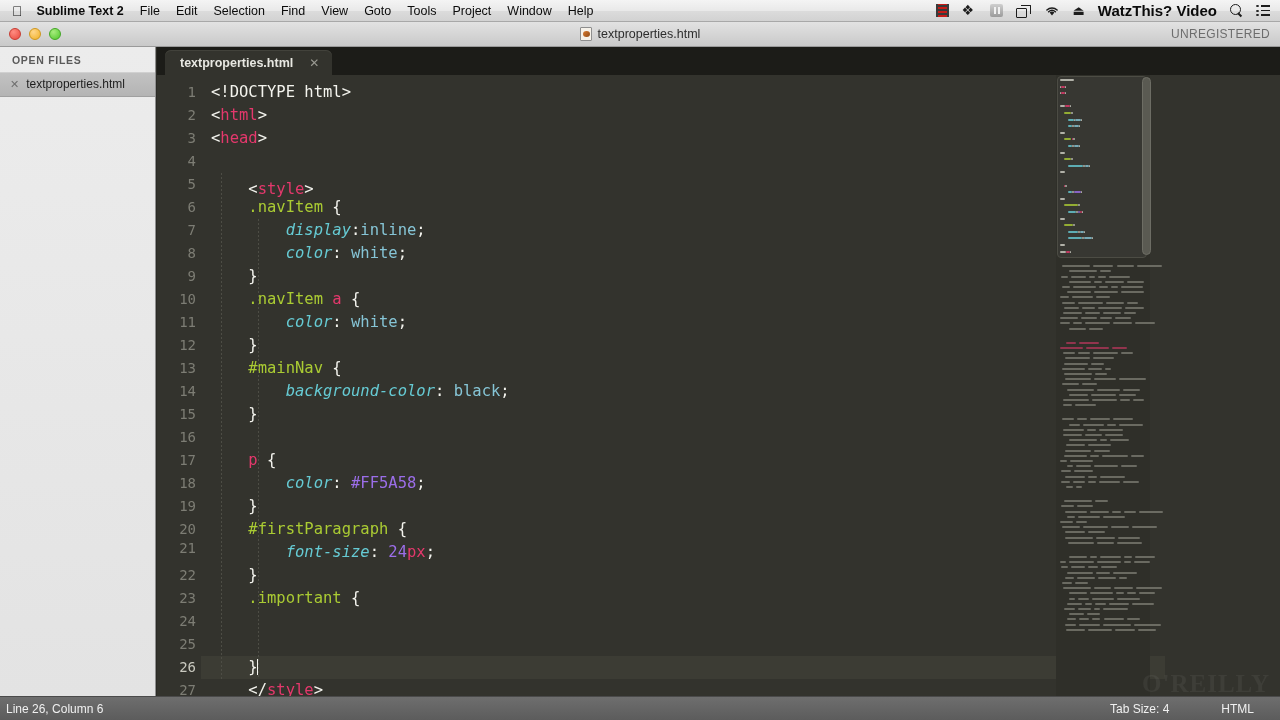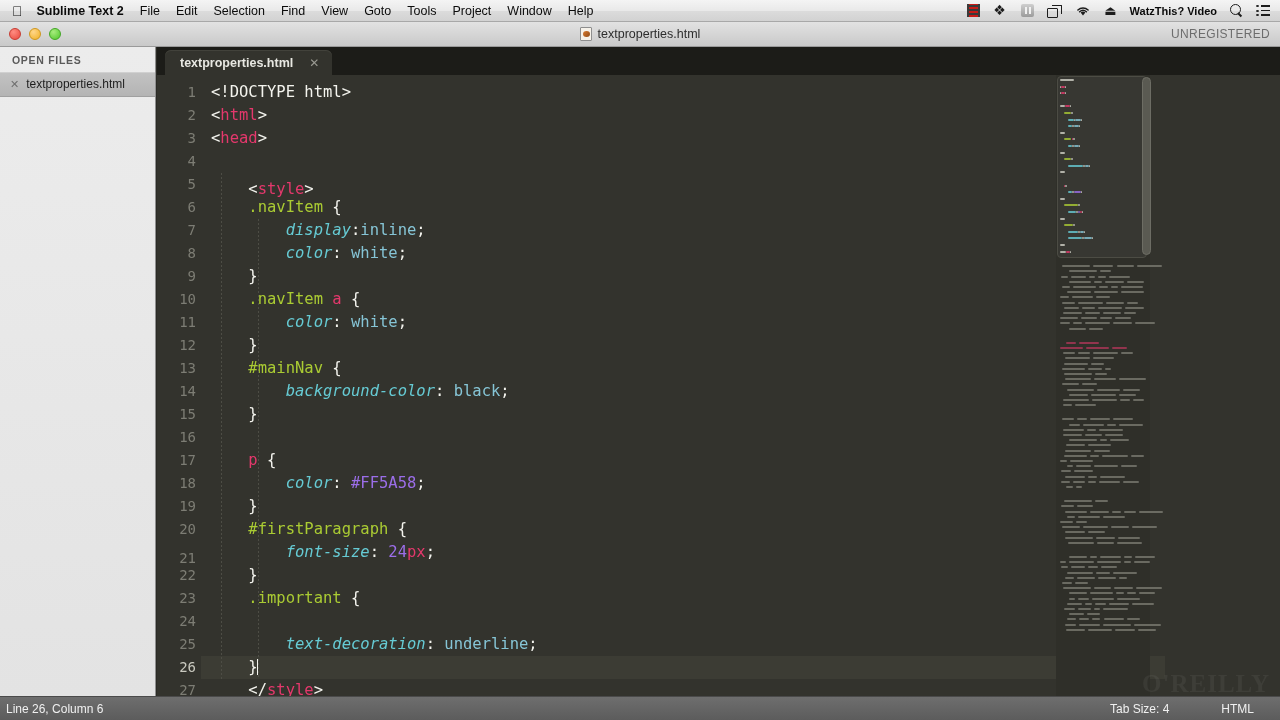--- a/index.html
+++ b/index.html
@@ -25,21 +25,21 @@
              background-size:100% 4px; background-position:0 2px,0 9px; }
   .ico-dropbox{ width:15px; height:14px; color:#1d1d1d; font-size:14px; line-height:13px; }
   .ico-pause{ width:13px; height:13px; border-radius:2px;
               background:linear-gradient(#cfcfcf,#9b9b9b); position:relative; }
   .ico-pause:before,.ico-pause:after{ content:""; position:absolute; top:3px; width:2px; height:7px; background:#f2f2f2;}
   .ico-pause:before{ left:4px;} .ico-pause:after{ left:8px;}
   .ico-display{ width:15px; height:12px; position:relative; }
   .ico-display:before{ content:""; position:absolute; left:0; top:3px; width:9px; height:8px; border:1.6px solid #1d1d1d; border-radius:1px;}
   .ico-display:after{ content:""; position:absolute; left:5px; top:0; width:9px; height:8px; border:1.6px solid #1d1d1d; border-top-right-radius:1px; border-left:none; border-bottom:none;}
   .ico-eject{ font-size:13px; color:#1d1d1d; line-height:12px;}
-  .user-name{ font-weight:bold; font-size:11px; color:#0b0b0b; }
+  .user-name{ font-weight:bold; font-size:15px; color:#0b0b0b; }
   .ico-search{ width:13px; height:13px; position:relative; }
   .ico-search:before{ content:""; position:absolute; left:0; top:0; width:9px; height:9px; border:1.6px solid #1d1d1d; border-radius:50%; }
   .ico-search:after{ content:""; position:absolute; left:8px; top:8px; width:5px; height:1.7px; background:#1d1d1d; transform:rotate(45deg); transform-origin:left center;}
   .ico-list{ width:14px; height:11px; position:relative;}
   .ico-list i{ position:absolute; left:0; width:3px; height:2px; background:#1d1d1d; border-radius:50%;}
   .ico-list i:nth-child(1){top:0;} .ico-list i:nth-child(2){top:4.5px;} .ico-list i:nth-child(3){top:9px;}
   .ico-list b{ position:absolute; left:5px; width:9px; height:1.8px; background:#1d1d1d;}
   .ico-list b:nth-of-type(1){top:0.2px;} .ico-list b:nth-of-type(2){top:4.7px;} .ico-list b:nth-of-type(3){top:9.2px;}
 
   
@@ -240,21 +240,21 @@
         <div class="ln" style="top: 236px; line-height: 23px;">11</div>
         <div class="ln" style="top: 259px; line-height: 23px;">12</div>
         <div class="ln" style="top: 282px; line-height: 23px;">13</div>
         <div class="ln" style="top: 305px; line-height: 23px;">14</div>
         <div class="ln" style="top: 328px; line-height: 23px;">15</div>
         <div class="ln" style="top: 351px; line-height: 23px;">16</div>
         <div class="ln" style="top: 374px; line-height: 23px;">17</div>
         <div class="ln" style="top: 397px; line-height: 23px;">18</div>
         <div class="ln" style="top: 420px; line-height: 23px;">19</div>
         <div class="ln" style="top: 443px; line-height: 23px;">20</div>
-        <div class="ln" style="top: 472px; line-height: 23px;">21</div>
+        <div class="ln" style="top: 462px; line-height: 23px;">21</div>
         <div class="ln" style="top: 489px; line-height: 23px;">22</div>
         <div class="ln" style="top: 512px; line-height: 23px;">23</div>
         <div class="ln" style="top: 535px; line-height: 23px;">24</div>
         <div class="ln" style="top: 558px; line-height: 23px;">25</div>
         <div class="ln active" style="top: 581px; line-height: 23px;">26</div>
         <div class="ln" style="top: 604px; line-height: 23px;">27</div>
       </div>
     <div id="code">
         <div class="cl" style="top: 6px;"><span class="c-plain">&lt;!DOCTYPE html&gt;</span></div>
         <div class="cl" style="top: 29px;"><span class="c-punc">&lt;</span><span class="c-tag">html</span><span class="c-punc">&gt;</span></div>
@@ -272,21 +272,20 @@
         <div class="cl" style="top: 305px;"><span class="c-plain">        </span><span class="c-prop">background-color</span><span class="c-punc">: </span><span class="c-val">black</span><span class="c-punc">;</span></div>
         <div class="cl" style="top: 328px;"><span class="c-punc">    }</span></div>
         <div class="cl" style="top: 351px;"></div>
         <div class="cl" style="top: 374px;"><span class="c-plain">    </span><span class="c-unit">p</span><span class="c-punc"> {</span></div>
         <div class="cl" style="top: 397px;"><span class="c-plain">        </span><span class="c-prop">color</span><span class="c-punc">: </span><span class="c-num">#FF5A58</span><span class="c-punc">;</span></div>
         <div class="cl" style="top: 420px;"><span class="c-punc">    }</span></div>
         <div class="cl" style="top: 443px;"><span class="c-plain">    </span><span class="c-sel">#firstParagraph</span><span class="c-punc"> {</span></div>
         <div class="cl" style="top: 466px;"><span class="c-plain">        </span><span class="c-prop">font-size</span><span class="c-punc">: </span><span class="c-num">24</span><span class="c-unit">px</span><span class="c-punc">;</span></div>
         <div class="cl" style="top: 489px;"><span class="c-punc">    }</span></div>
         <div class="cl" style="top: 512px;"><span class="c-plain">    </span><span class="c-sel">.important</span><span class="c-punc"> {</span></div>
-        <div class="cl" style="top: 558px;"><span class="c-plain">        </span><span class="c-prop">text-decoration</span><span class="c-punc">: </span><span class="c-val">underline</span><span class="c-punc">;</span></div>
         <div class="cl" style="top: 581px;"><span class="c-punc">    }</span><span class="caret"></span></div>
         <div class="cl" style="top: 604px;"><span class="c-punc">    &lt;/</span><span class="c-tag">style</span><span class="c-punc">&gt;</span></div>
       </div>
     <div id="mouse">
       <span class="cap t"></span>
         <span class="cap b"></span>
     </div>
   <div class="indent-guide" style="left: 64px; top: 98px; height: 506px;"></div>
       <div class="indent-guide" style="left: 101px; top: 144px; height: 460px;"></div>
     </div>

